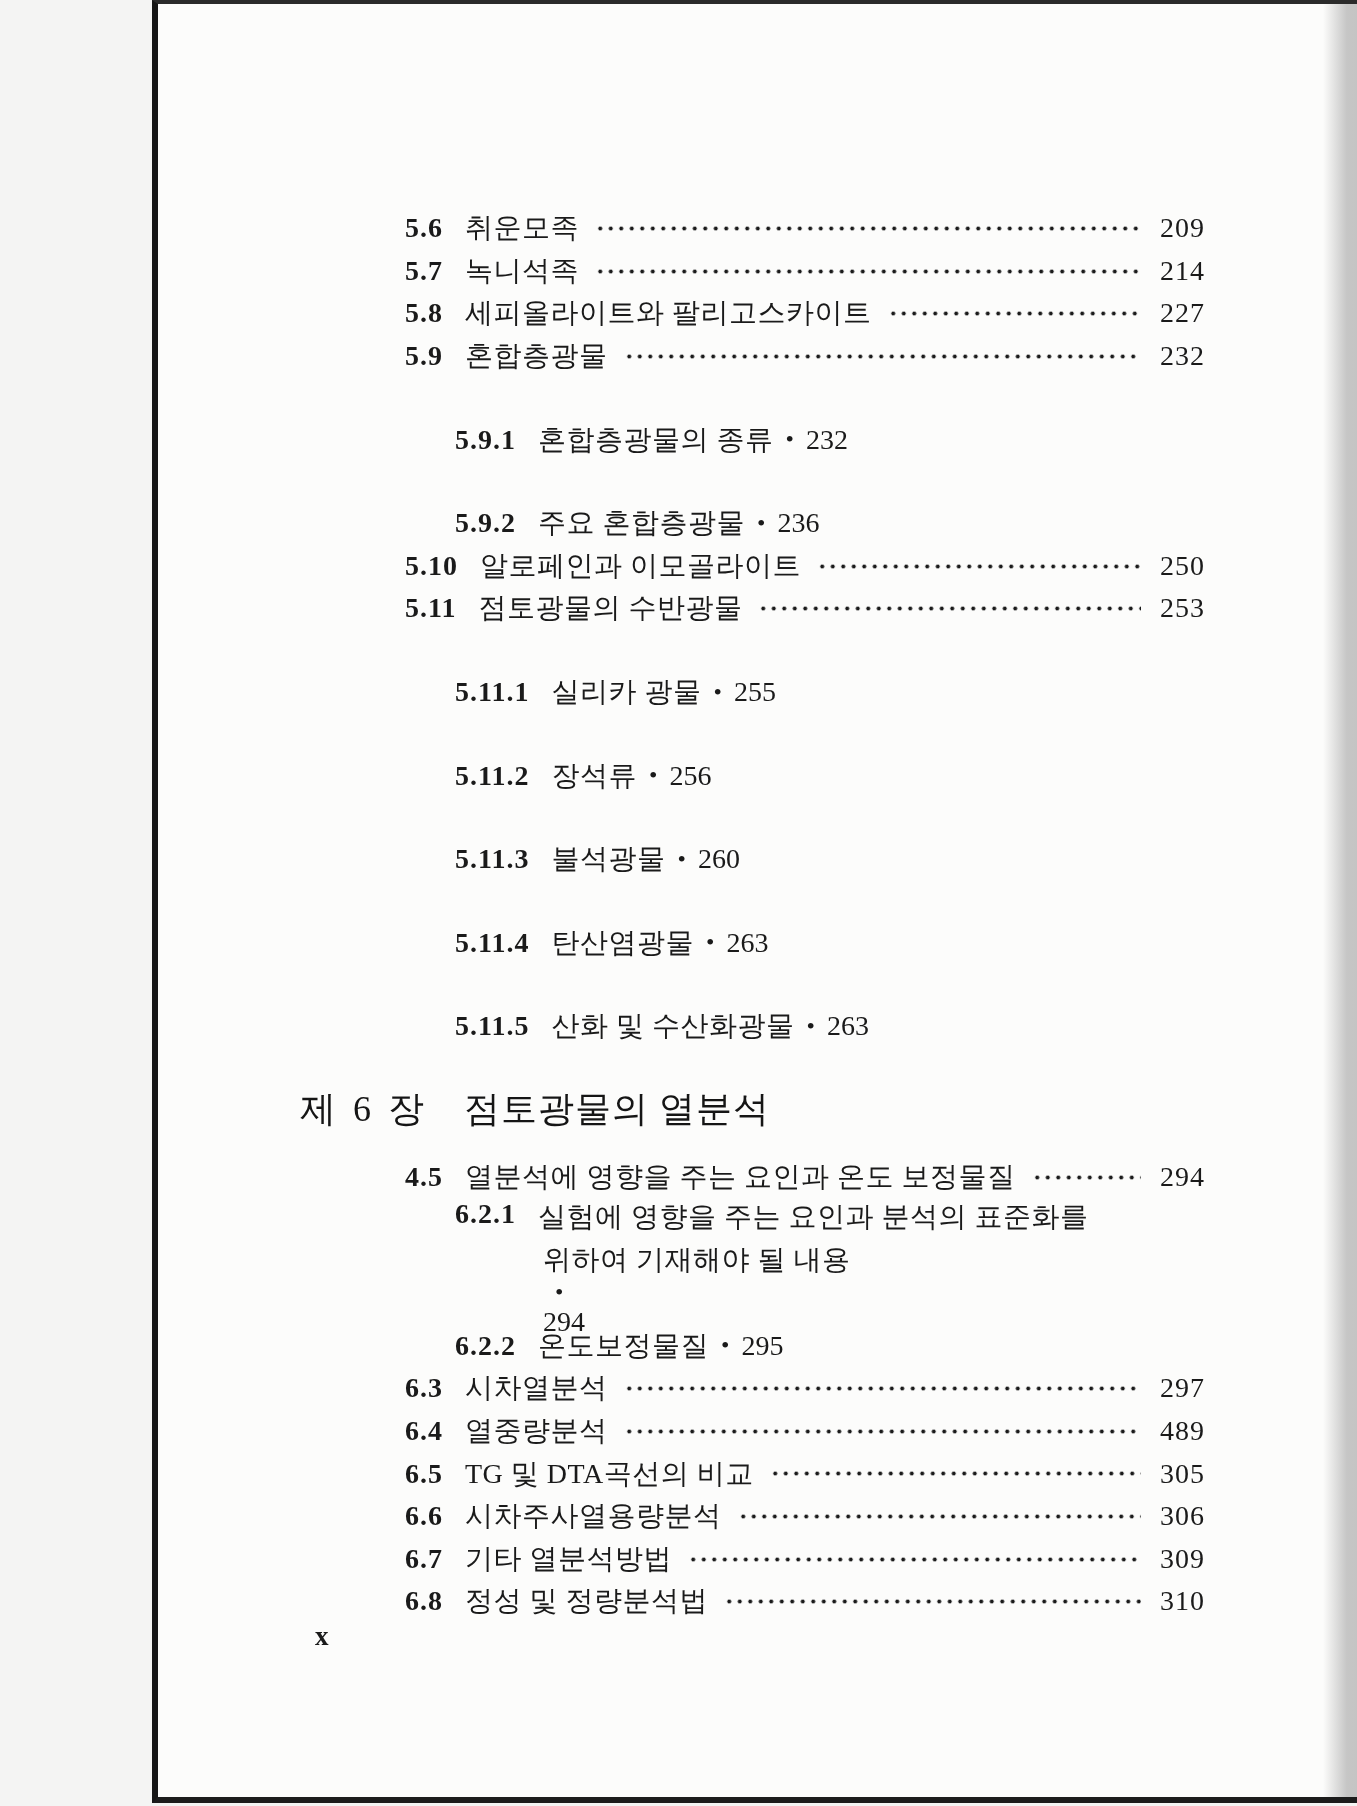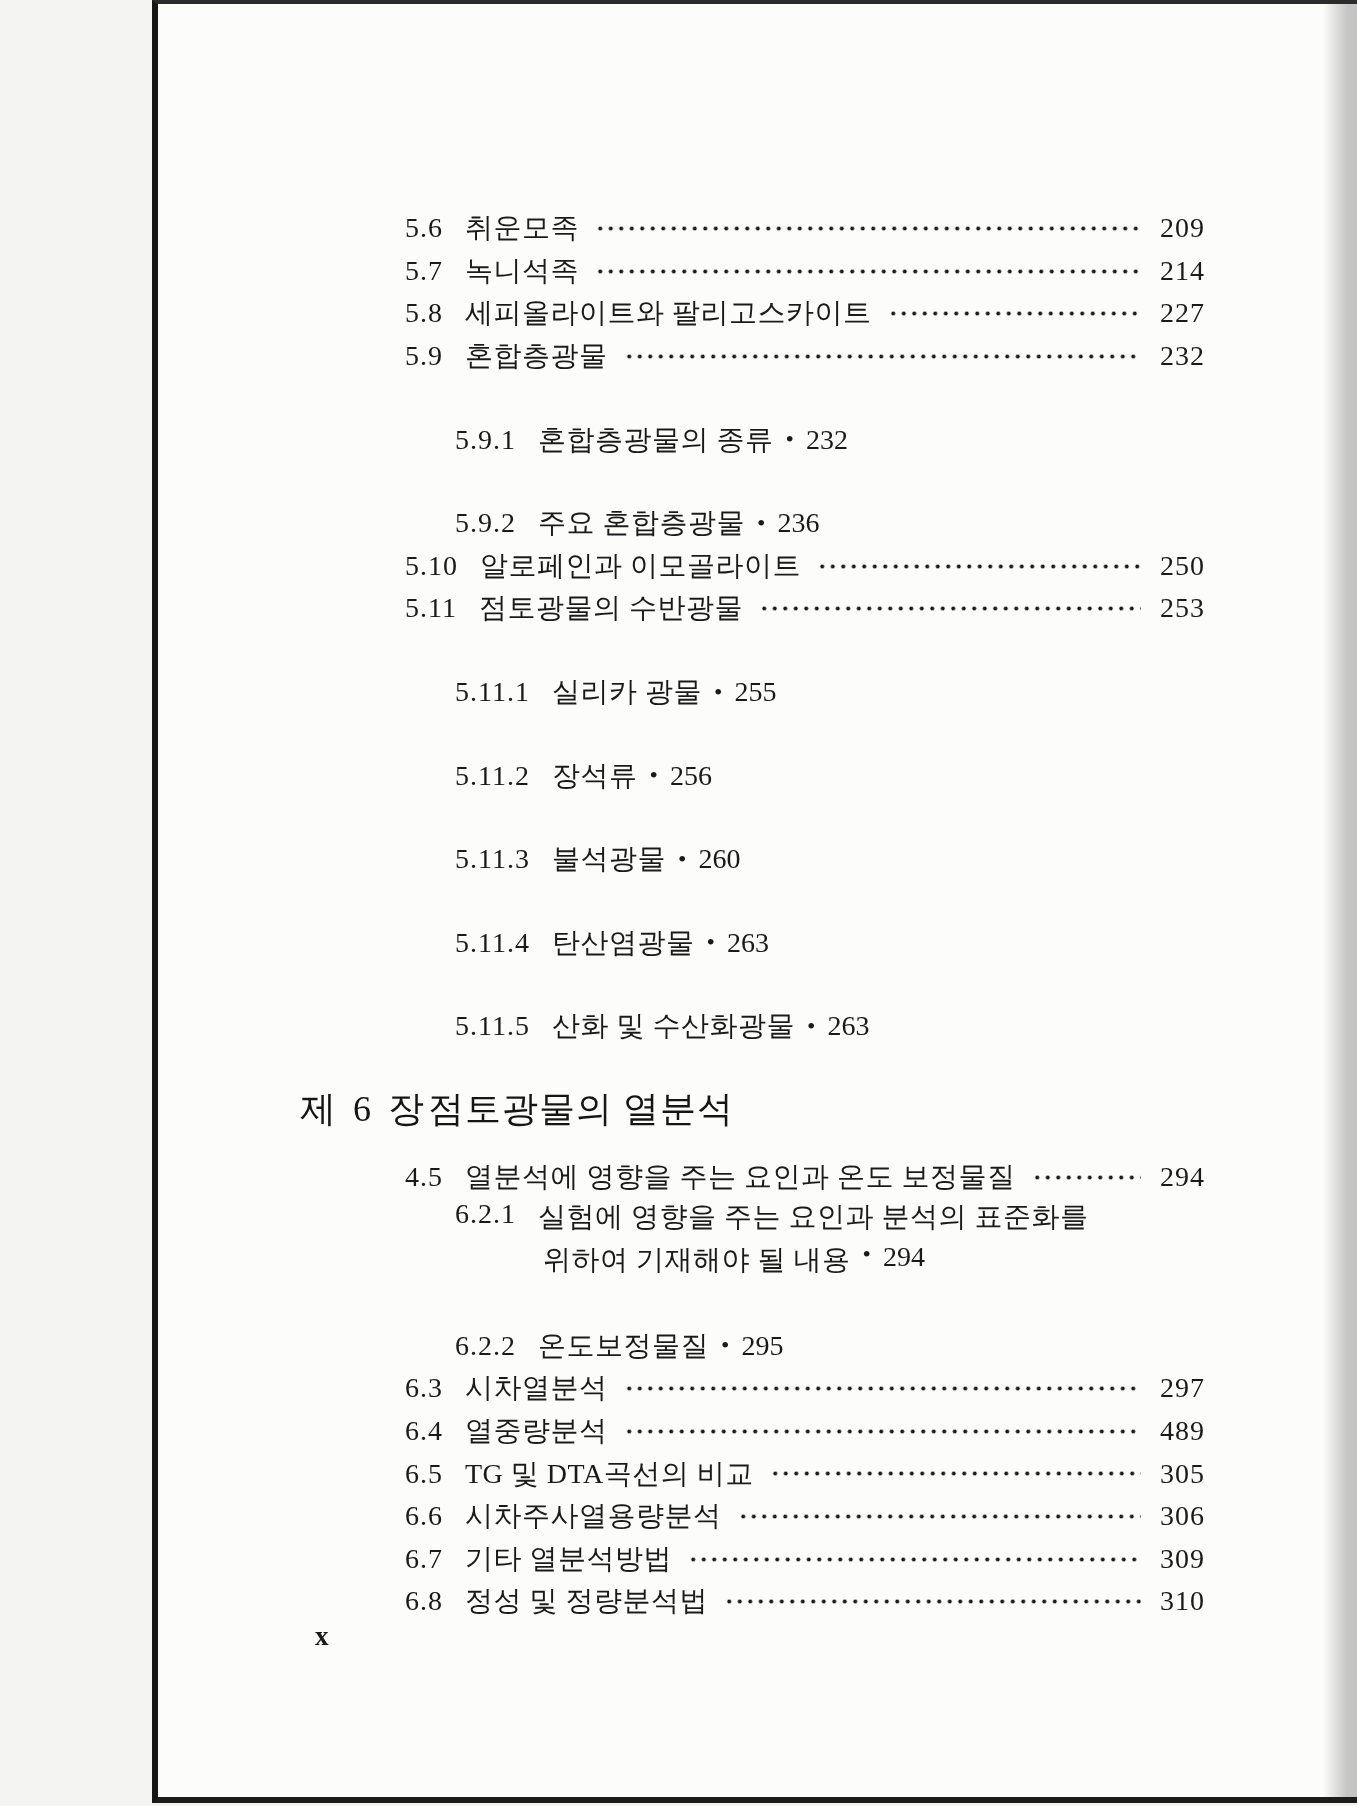--- a/index.html
+++ b/index.html
@@ -34,49 +34,49 @@
     color: #1a1a1a;
   }
   .row {
     display: flex;
     align-items: center;
     height: 42.6px;
     font-size: 28px;
     white-space: nowrap;
   }
   .row.sub { padding-left: 50px; margin-top: 41px; }
-  .num { margin-right: 22px; letter-spacing: 1px; }
+  .num { margin-right: 22px; letter-spacing: 1px; font-weight: bold; }
   .title { letter-spacing: 0.5px; }
   .leader {
     flex: 1;
     align-self: stretch;
     margin: 0 10px 0 16px;
     min-width: 26px;
     background-image: radial-gradient(circle, #1b1b1b 1.8px, rgba(0,0,0,0) 2.2px);
     background-size: 10.5px 10.5px;
     background-position: 0 center;
     background-repeat: repeat-x;
   }
   .pg { min-width: 54px; text-align: right; letter-spacing: 1px; }
   .bullet { margin: 0 12px; font-size: 24px; }
   .row2 { font-size: 28px; white-space: nowrap; }
   .row2 .l1, .row2 .l2 { display: flex; align-items: flex-start; height: 42.6px; }
   .row2 .l1 { padding-left: 50px; }
-  .row2 .l2 { padding-left: 138px; }
+  .row2 .l2 { padding-left: 138px; flex-direction: column; }
   .chapter-heading {
     display: flex;
     align-items: center;
     margin: 38px 0 22px -105px;
     height: 48px;
     font-size: 36px;
     letter-spacing: 1px;
     color: #151515;
     white-space: nowrap;
   }
-  .chapter-heading .ch-label { letter-spacing: 4px; }
+  .chapter-heading .ch-label { margin-right: 36px; letter-spacing: 4px; }
   .footer-x {
     position: absolute;
     left: 157px; top: 1612px;
     font-size: 27px;
     font-weight: bold;
     color: #1a1a1a;
     line-height: 40px;
   }
 </style>
 </head>

